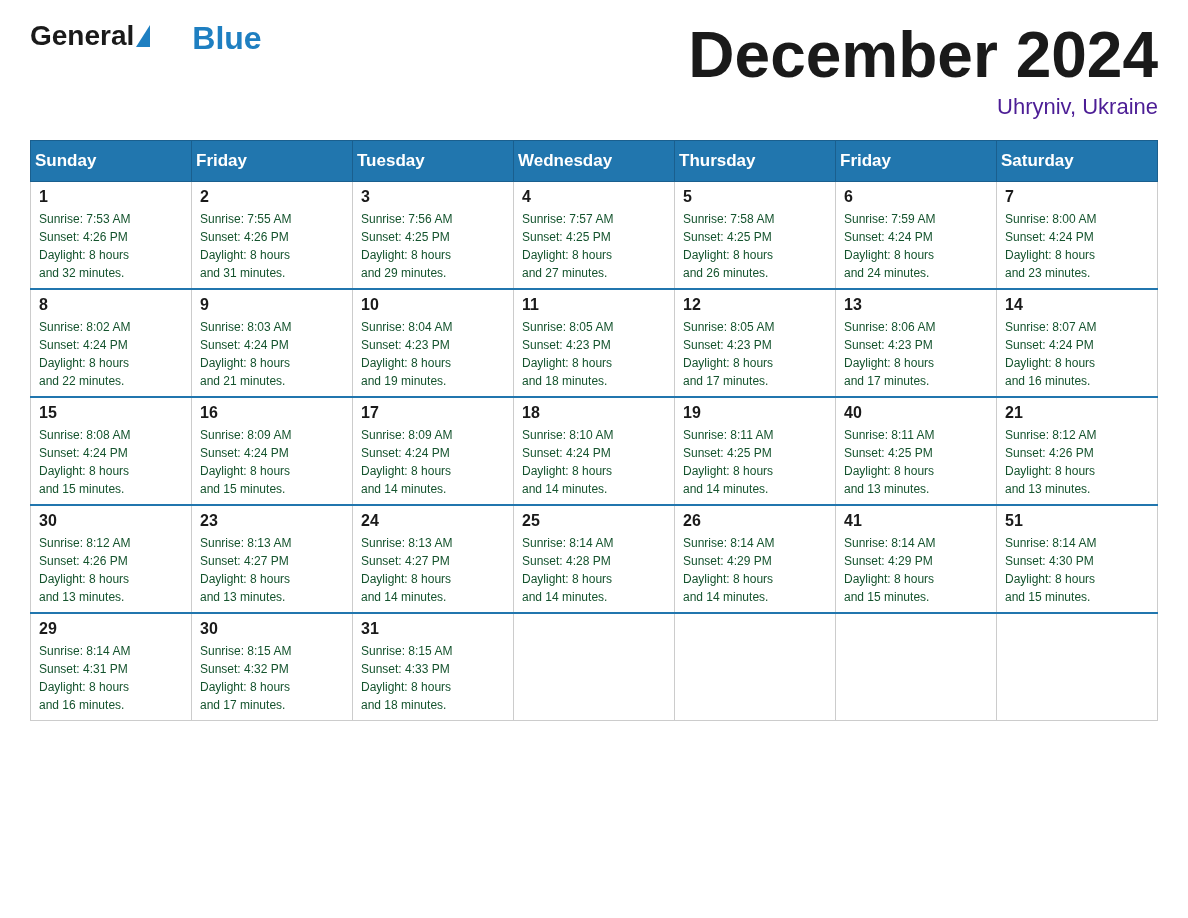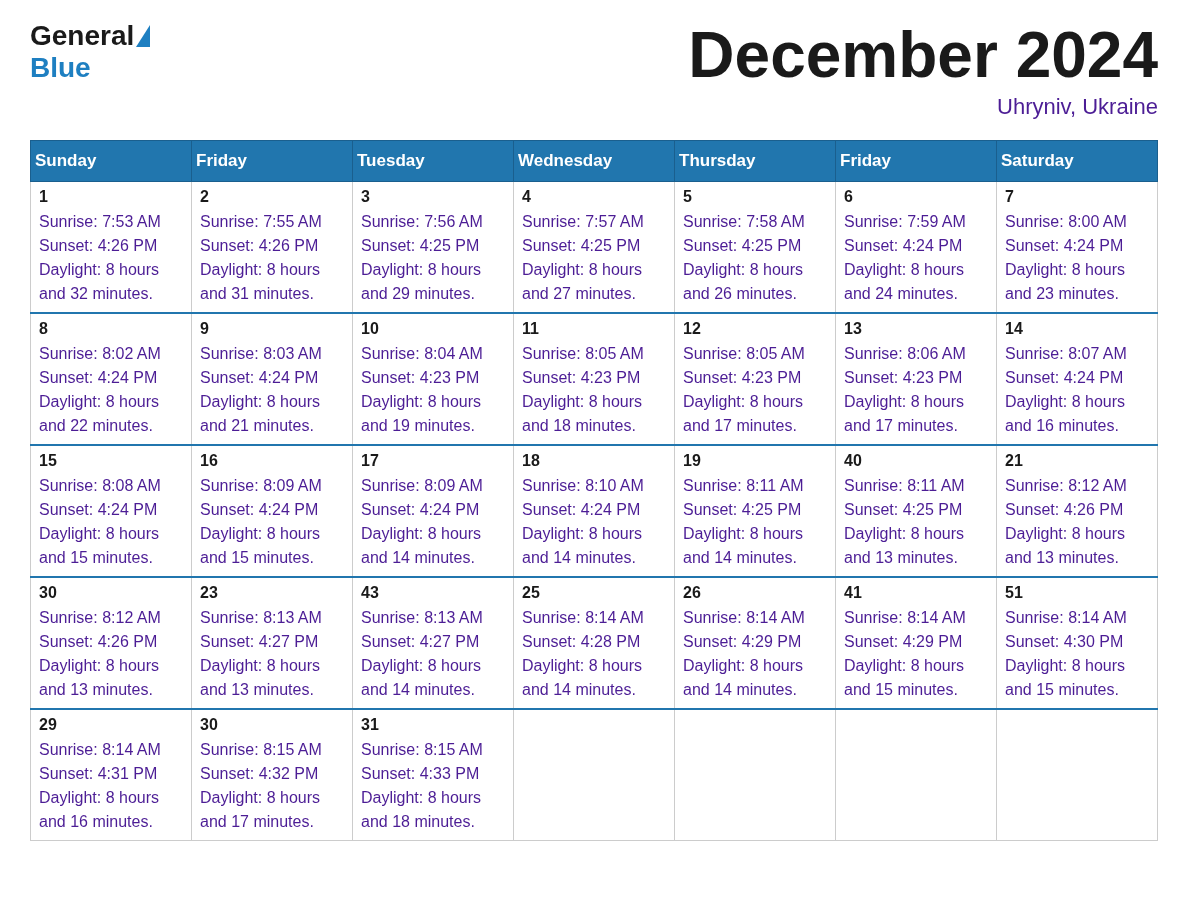--- a/index.html
+++ b/index.html
@@ -11,22 +11,22 @@
       min-height: 918px;
     }
     .header {
       display: flex;
       justify-content: space-between;
       align-items: flex-start;
       margin-bottom: 20px;
     }
     .logo {
       display: flex;
-      flex-direction: column;
       align-items: flex-start;
+      gap: 40px;
     }
     .logo-text {
       display: flex;
       align-items: center;
       font-size: 28px;
       font-weight: bold;
       color: #1a1a1a;
     }
     .logo-general {
       color: #1a1a1a;
@@ -35,21 +35,21 @@
       width: 0;
       height: 0;
       border-left: 14px solid transparent;
       border-bottom: 22px solid #1e7fc1;
       margin: 0 2px;
       display: inline-block;
       vertical-align: middle;
     }
     .logo-blue {
       color: #1e7fc1;
-      font-size: 28px;
+      font-size: 32px;
       font-weight: bold;
     }
     .title-block {
       text-align: right;
     }
     .month-title {
       font-size: 64px;
       font-weight: bold;
       color: #1a1a1a;
       line-height: 1.1;
@@ -79,22 +79,22 @@
       width: 14.28%;
       min-height: 100px;
     }
     .day-number {
       font-size: 16px;
       font-weight: bold;
       color: #1a1a1a;
       margin-bottom: 4px;
     }
     .day-info {
-      font-size: 16px;
-      color: #4c1d95;
+      font-size: 12px;
+      color: #14532d;
       line-height: 1.5;
     }
     .calendar tr:not(:last-child) td {
       border-bottom: 2px solid #2176ae;
     }
     .empty {
       background: #fff;
     }
   </style>
 </head>
@@ -220,21 +220,21 @@
       <tr>
         <td>
           <div class="day-number">30</div>
           <div class="day-info">Sunrise: 8:12 AM<br>Sunset: 4:26 PM<br>Daylight: 8 hours<br>and 13 minutes.</div>
         </td>
         <td>
           <div class="day-number">23</div>
           <div class="day-info">Sunrise: 8:13 AM<br>Sunset: 4:27 PM<br>Daylight: 8 hours<br>and 13 minutes.</div>
         </td>
         <td>
-          <div class="day-number">43</div>
+          <div class="day-number">24</div>
           <div class="day-info">Sunrise: 8:13 AM<br>Sunset: 4:27 PM<br>Daylight: 8 hours<br>and 14 minutes.</div>
         </td>
         <td>
           <div class="day-number">25</div>
           <div class="day-info">Sunrise: 8:14 AM<br>Sunset: 4:28 PM<br>Daylight: 8 hours<br>and 14 minutes.</div>
         </td>
         <td>
           <div class="day-number">26</div>
           <div class="day-info">Sunrise: 8:14 AM<br>Sunset: 4:29 PM<br>Daylight: 8 hours<br>and 14 minutes.</div>
         </td>

